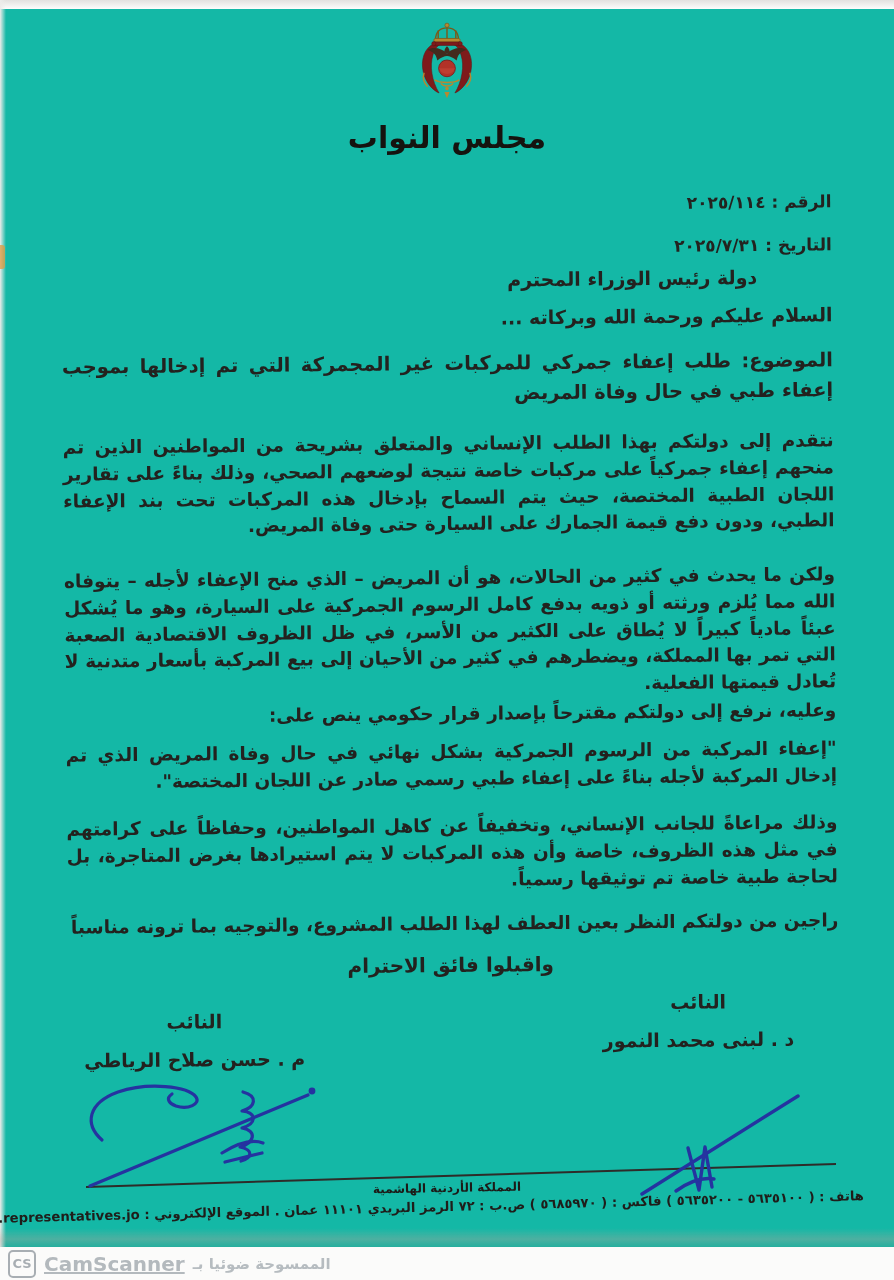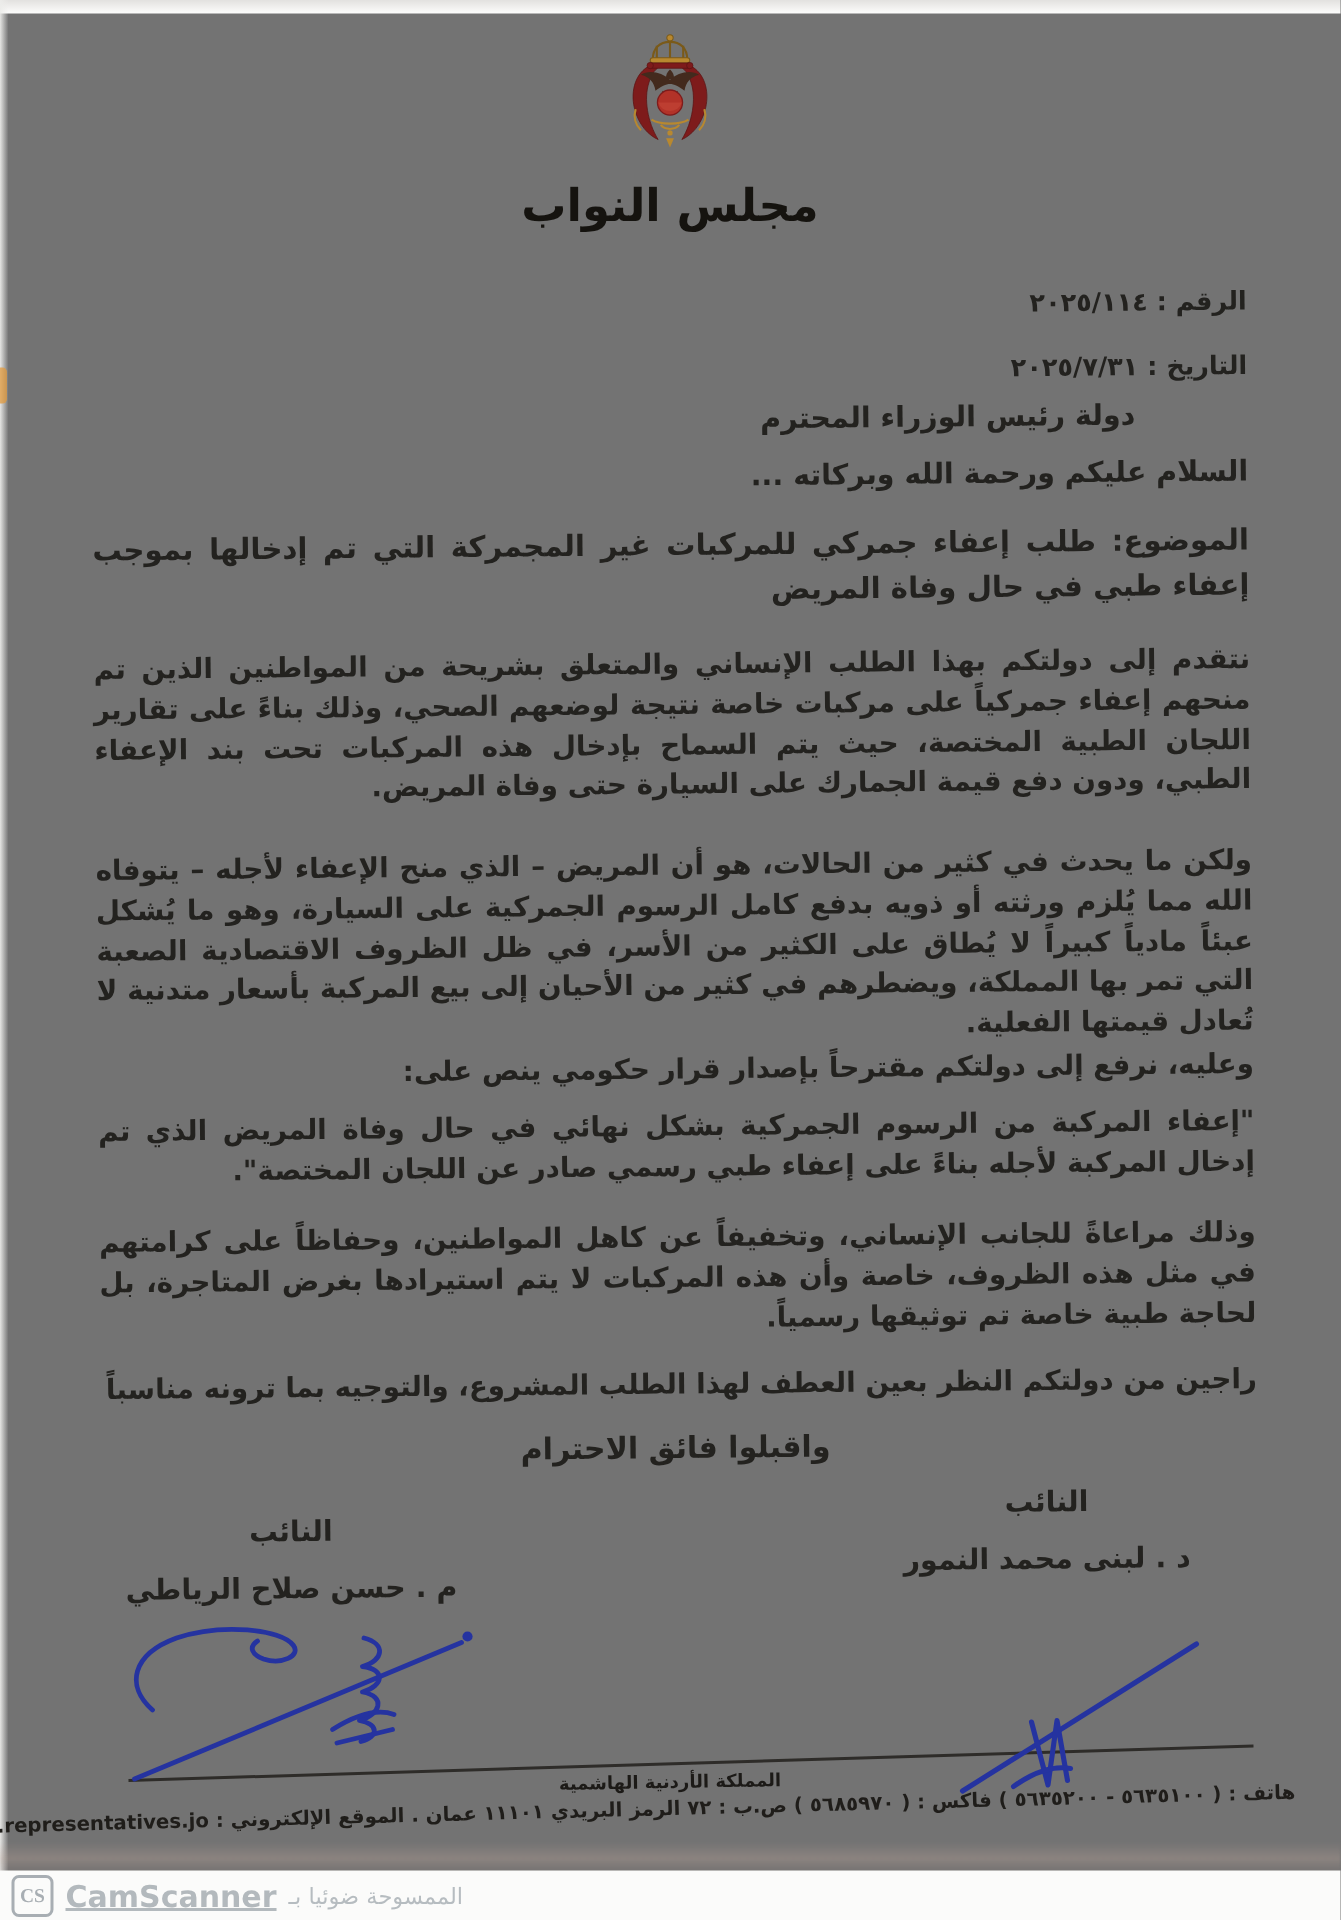--- a/index.html
+++ b/index.html
@@ -1,16 +1,16 @@
 <!DOCTYPE html>
 <html lang="ar" dir="rtl"><head>
 <meta charset="utf-8">
 <style>
   html,body{margin:0;padding:0;background:#cfcfcf;font-family:"DejaVu Sans",sans-serif;}
-  .page{position:relative;width:894px;height:1280px;margin:0 auto;background:#737373;overflow:hidden;direction:rtl;color:#23221f;}
+  .page{position:relative;width:894px;height:1280px;margin:0 auto;background:#14b8a6;overflow:hidden;direction:rtl;color:#23221f;}
   
   .edge-top{position:absolute;top:0;left:0;right:0;height:9px;background:linear-gradient(#e2e1df,#fdfdfc);}
   .edge-left{position:absolute;top:0;left:0;bottom:0;width:6px;background:linear-gradient(90deg,#ececea,rgba(253,253,252,0));}
   .edge-mark{position:absolute;left:0;top:245px;width:5px;height:24px;background:#e09a3e;opacity:.75;border-radius:0 3px 3px 0;}
   .bottom-band{position:absolute;left:0;right:0;top:1228px;height:20px;background:linear-gradient(rgba(0,0,0,0),rgba(186,162,152,.35) 55%,rgba(120,110,105,.12));filter:blur(.6px);}
   
   .emblem{position:absolute;top:20px;left:0;right:0;display:flex;justify-content:center;}
   .org-callig{position:absolute;top:120px;left:0;right:0;text-align:center;font-size:30px;font-weight:800;letter-spacing:-1px;color:#15130f;}
   
   .letter{position:absolute;inset:0;transform:rotate(-0.55deg);transform-origin:50% 45%;}
@@ -28,23 +28,23 @@
   .sig-left{top:1008px;left:60px;width:260px;}
   .sig-title{font-size:19px;font-weight:800;}
   .sig-name{margin-top:16px;font-size:19px;font-weight:800;white-space:nowrap;}
   
   .ink-overlay{position:absolute;left:0;top:0;width:894px;height:1280px;pointer-events:none;}
   
   .kingdom-callig{position:absolute;top:1181px;left:0;right:0;text-align:center;font-size:12px;font-weight:800;letter-spacing:-0.5px;transform:rotate(-1deg);color:#1c1a17;}
   .contact-line{position:absolute;top:1199px;left:30px;right:30px;text-align:center;font-size:13.2px;font-weight:700;white-space:nowrap;transform:rotate(-1.5deg);direction:rtl;color:#1f1d1a;}
   
   .scan-strip{position:absolute;left:0;right:0;bottom:0;height:33px;background:#fbfbfa;display:flex;align-items:center;direction:ltr;padding-left:8px;gap:8px;}
-  .cs-badge{width:24px;height:24px;border:2px solid #a8aeb3;border-radius:5px;color:#a8aeb3;display:flex;align-items:center;justify-content:center;font-size:13px;font-weight:700;font-family:Liberation Serif, serif;}
+  .cs-badge{width:24px;height:24px;border:2px solid #a8aeb3;border-radius:5px;color:#a8aeb3;display:flex;align-items:center;justify-content:center;font-size:13px;font-weight:700;}
   .cs-brand{font-size:20px;font-weight:700;color:#b3b9bd;text-decoration:underline;}
-  .cs-note{font-size:15px;font-weight:400;color:#b6bcc0;}
+  .cs-note{font-size:15px;font-weight:700;color:#b6bcc0;}
 </style>
 </head>
 <body>
 
 <div class="page">
 
   <div class="edge-top"></div>
   <div class="edge-left"></div>
   <div class="edge-mark"></div>
 

